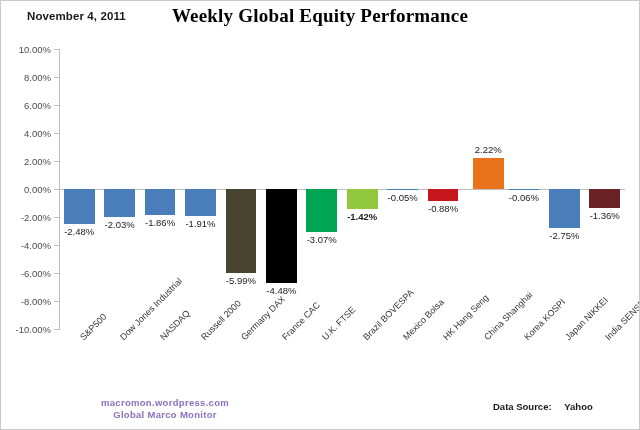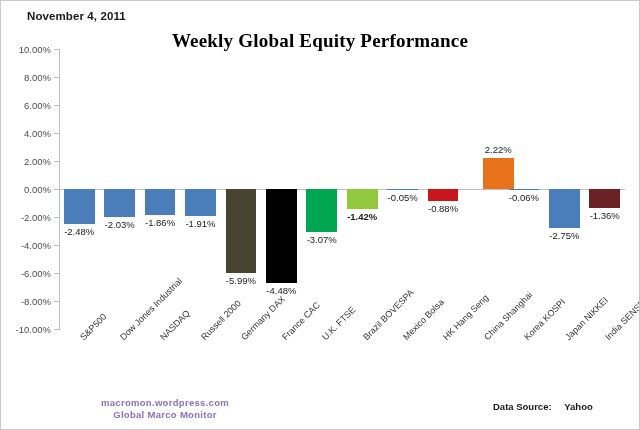--- a/index.html
+++ b/index.html
@@ -33,21 +33,20 @@
     position: absolute;
     left: 0;
     right: 0;
     top: 4px;
     text-align: center;
     font-family: "Liberation Serif", serif;
     font-size: 19px;
     font-weight: bold;
     color: #000000;
     letter-spacing: 0.2px;
-    margin-top: 25px;
   }
 
   
   #currency-box {
     position: absolute;
     right: 1px;
     top: 1px;
     width: 118px;
     padding: 3px 6px 4px 6px;
     box-sizing: border-box;
@@ -229,21 +228,21 @@
         <div class="bar-label" style="top: 161.88px; font-weight: bold;">-1.42%</div>
       </div>
       <div class="bar-slot" style="left: 323.429px; width: 40.4286px;">
         <div class="bar" style="background: rgb(74, 126, 187); height: 1.2px; top: 140px;"></div>
         <div class="bar-label" style="top: 143.2px;">-0.05%</div>
       </div>
       <div class="bar-slot" style="left: 363.857px; width: 40.4286px;">
         <div class="bar" style="background: rgb(200, 22, 29); height: 12.32px; top: 140px;"></div>
         <div class="bar-label" style="top: 154.32px;">-0.88%</div>
       </div>
-      <div class="bar-slot" style="left: 419px; width: 40.4286px;">
+      <div class="bar-slot" style="left: 409px; width: 40.4286px;">
         <div class="bar" style="background: rgb(232, 115, 26); height: 31.08px; top: 108.92px;"></div>
         <div class="bar-label" style="top: 94.92px;">2.22%</div>
       </div>
       <div class="bar-slot" style="left: 444.714px; width: 40.4286px;">
         <div class="bar" style="background: rgb(74, 126, 187); height: 1.2px; top: 140px;"></div>
         <div class="bar-label" style="top: 143.2px;">-0.06%</div>
       </div>
       <div class="bar-slot" style="left: 485.143px; width: 40.4286px;">
         <div class="bar" style="background: rgb(74, 126, 187); height: 38.5px; top: 140px;"></div>
         <div class="bar-label" style="top: 180.5px;">-2.75%</div>

